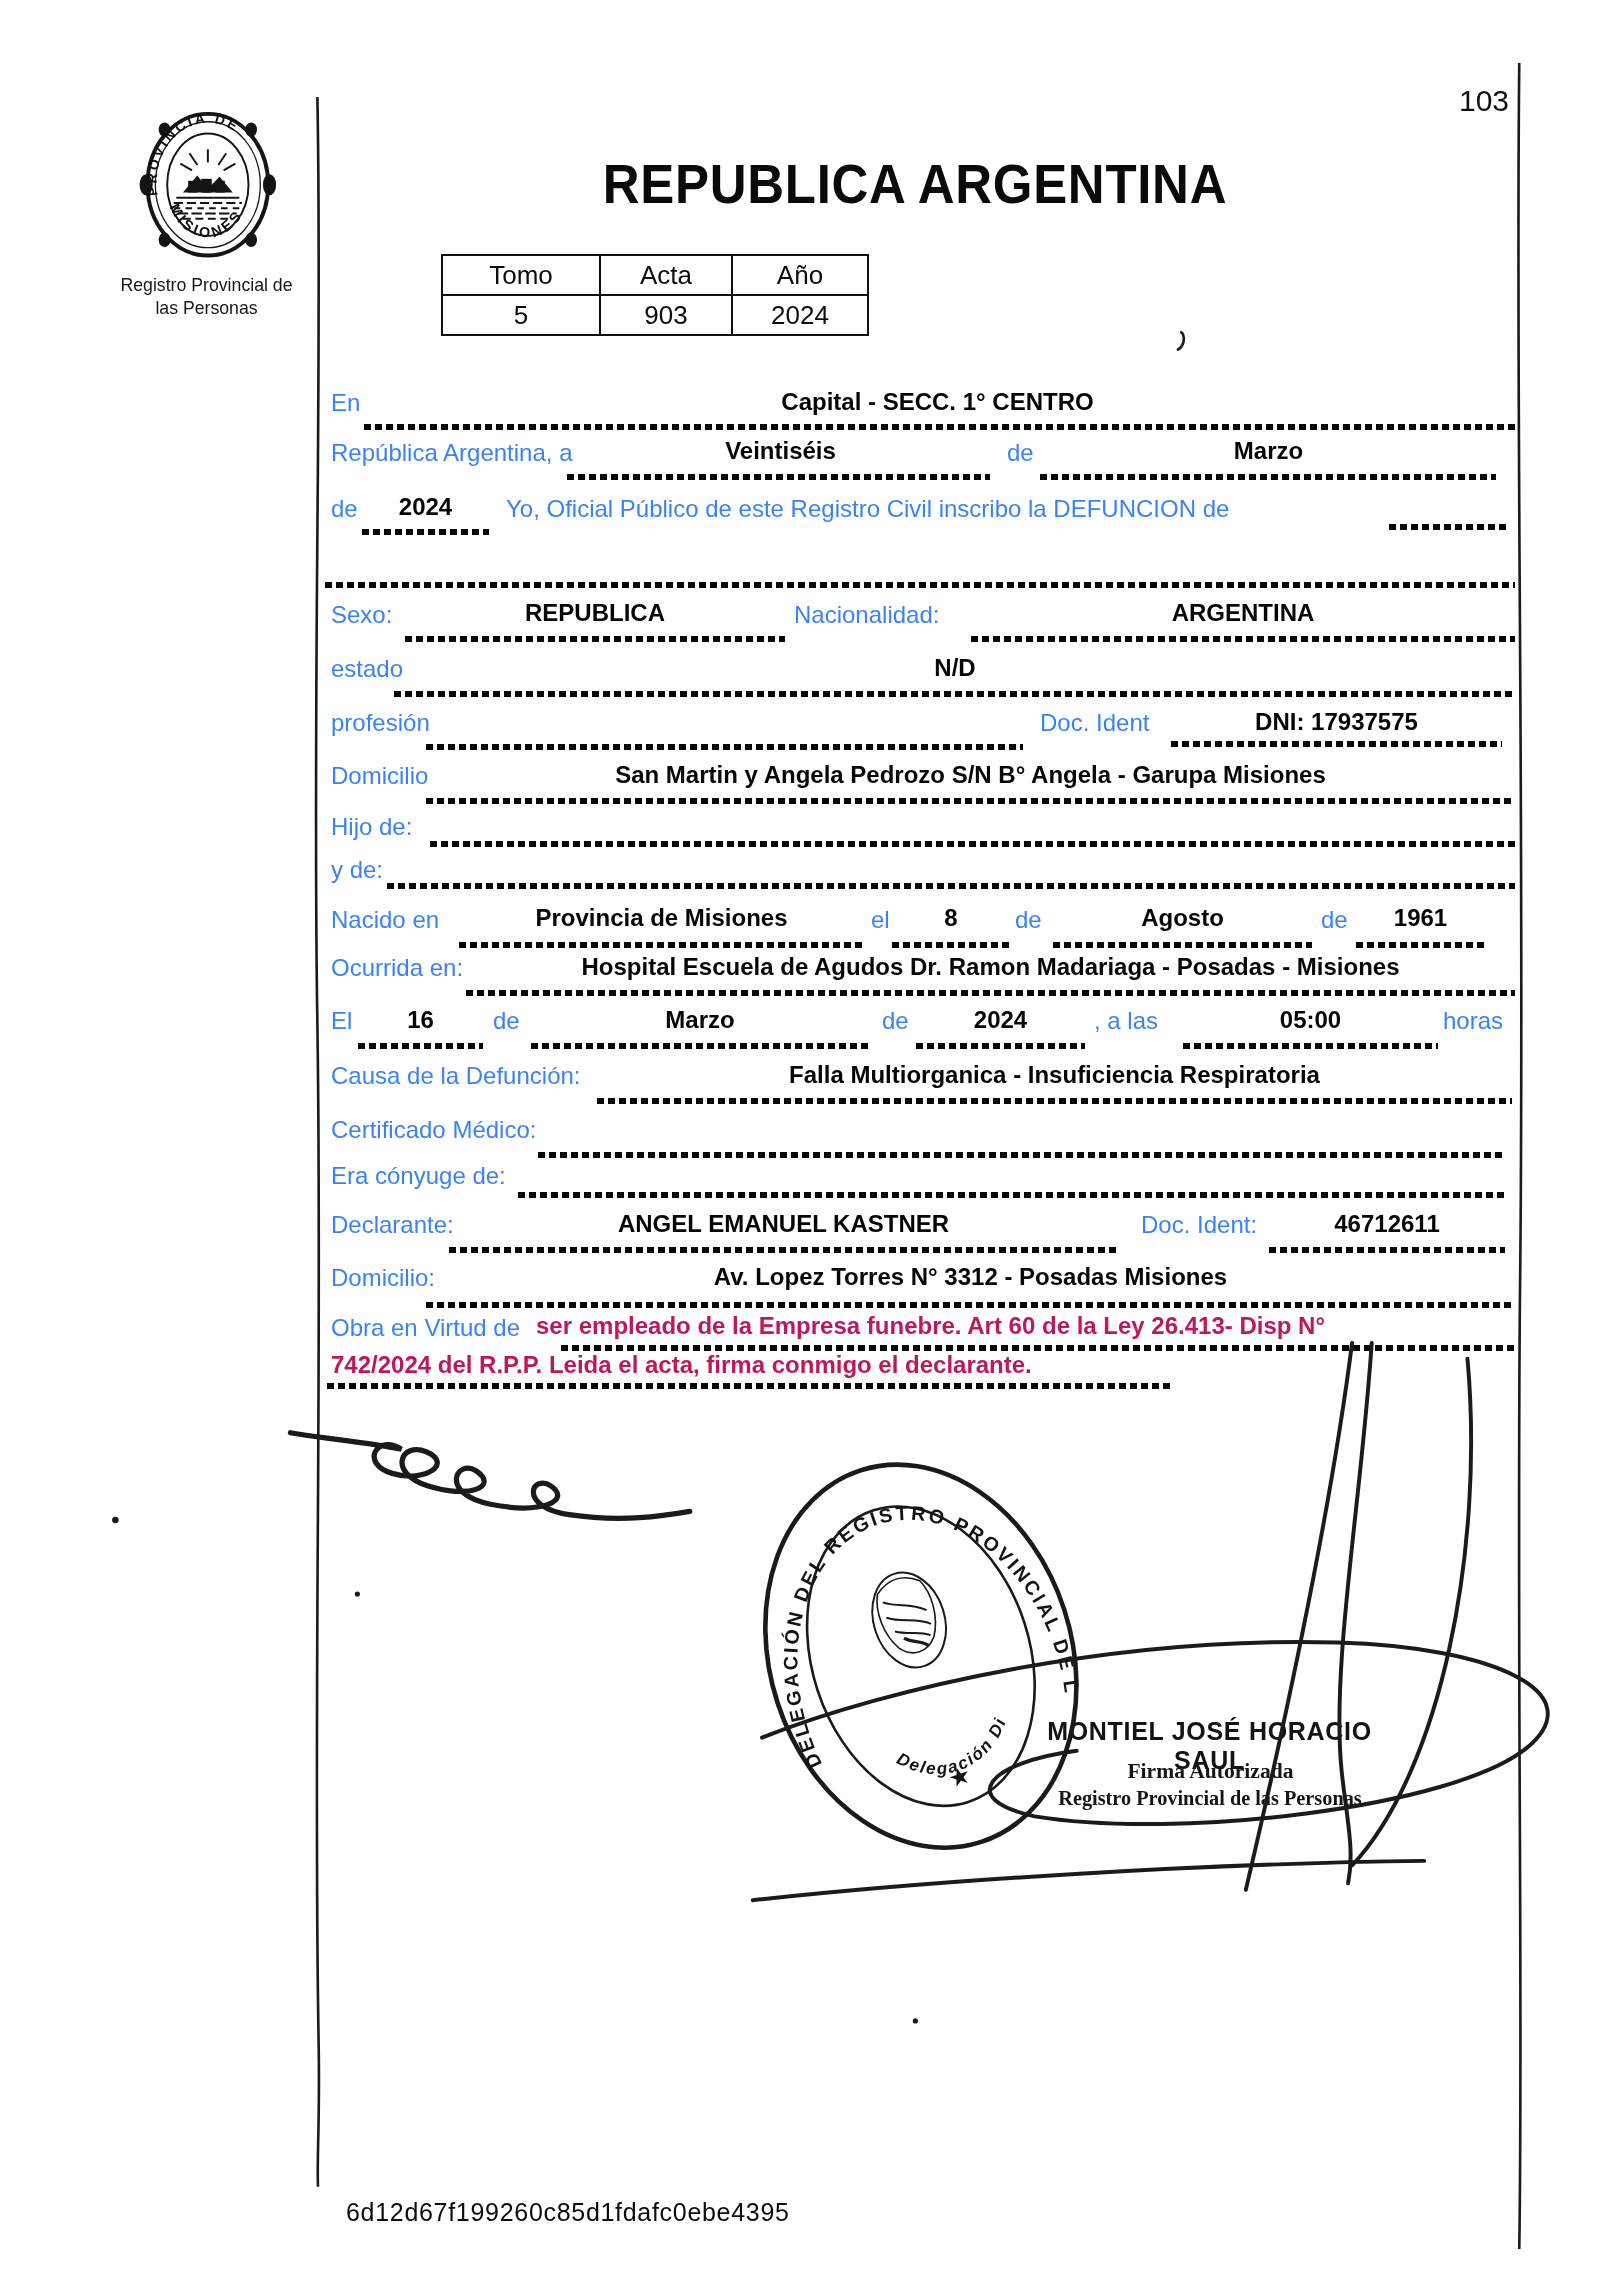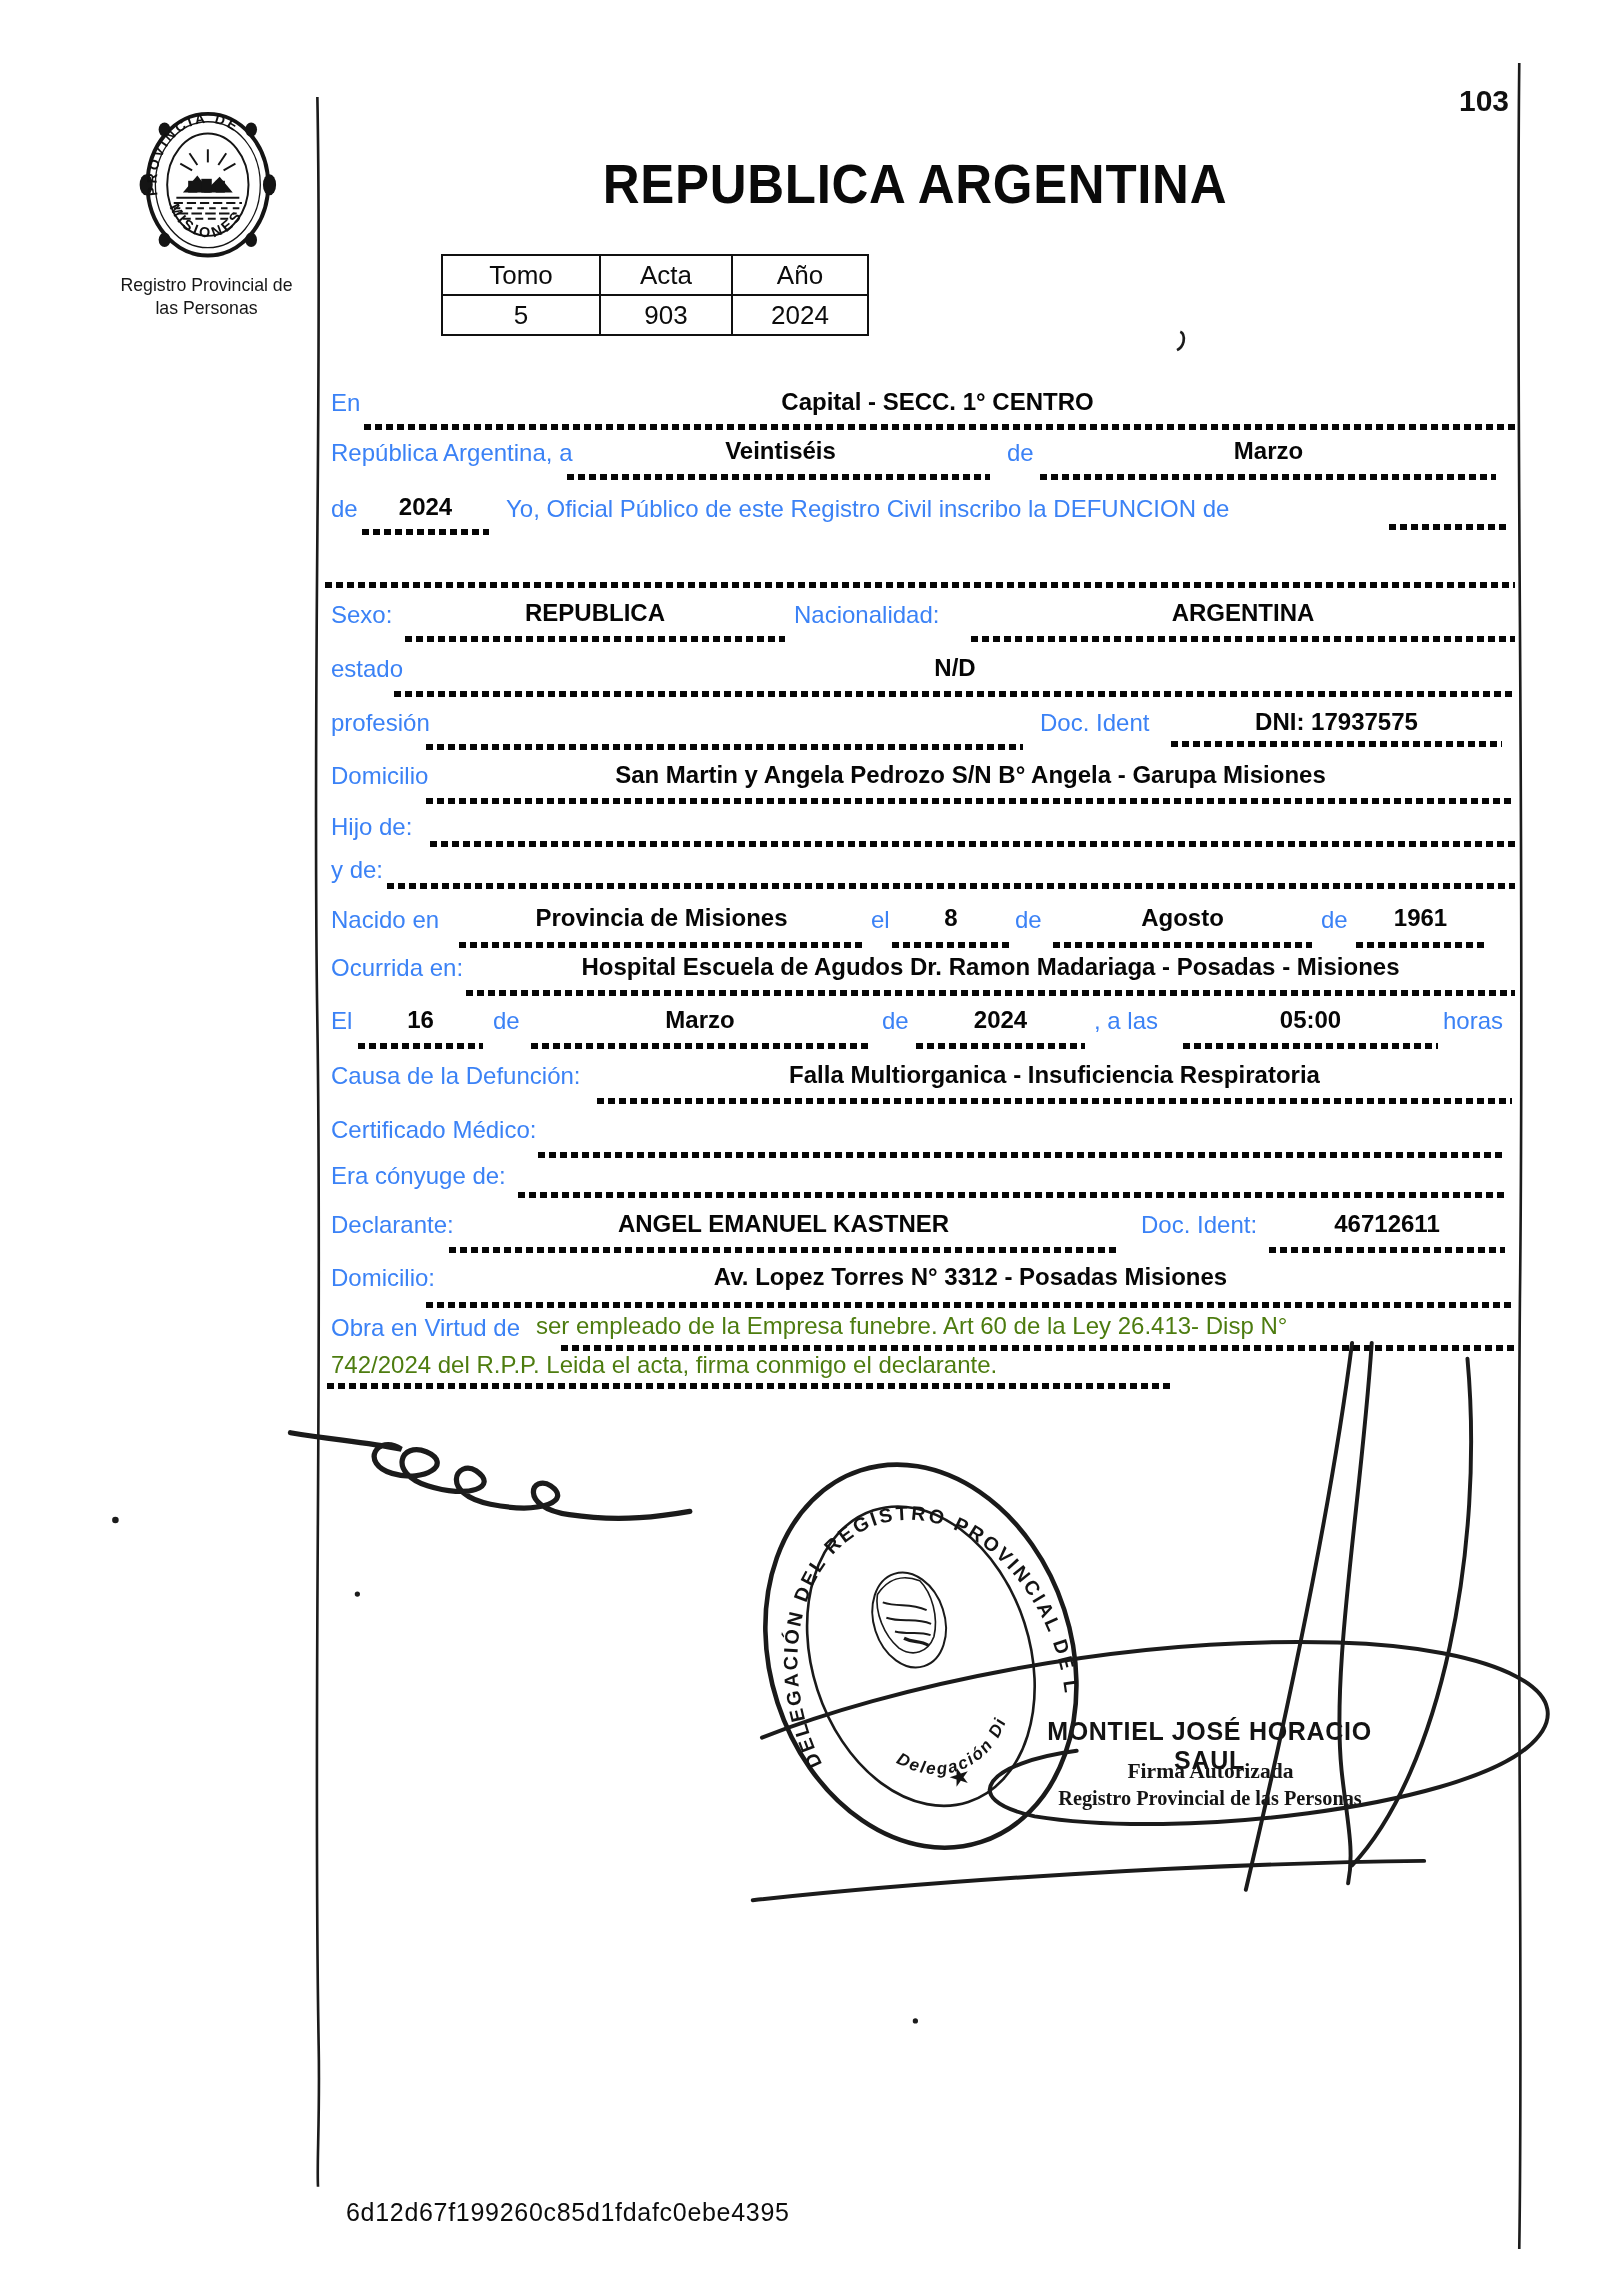--- a/index.html
+++ b/index.html
@@ -1,26 +1,26 @@
 <!DOCTYPE html>
 <html style="font-size:10.5px"><head>
 <meta charset="utf-8">
 <style>
   html,body{margin:0;padding:0;background:#e8e8e8;}
   #page{position:relative;width:1615px;height:2295px;background:#ffffff;overflow:hidden;
         font-family:"Liberation Sans","DejaVu Sans",sans-serif;color:#0e0e0e;}
   .lbl{position:absolute;font-size:24px;white-space:nowrap;color:#3b82f6;}
   .val{position:absolute;font-size:24px;font-weight:bold;text-align:center;white-space:nowrap;color:#060606;}
-  .valleft{position:absolute;font-size:24px;font-weight:normal;white-space:nowrap;color:#4d7c0f;}
+  .valleft{position:absolute;font-size:24px;font-weight:bold;white-space:nowrap;color:#be185d;}
   .dots{position:absolute;height:5.9px;
         background-image:repeating-linear-gradient(90deg,#060606 0 6.6px,transparent 6.6px 11px);}
   #title{position:absolute;left:328px;top:152px;width:1174px;text-align:center;
          font-size:51px;font-weight:bold;letter-spacing:0.7px;color:#0a0a0a;
          transform:scaleY(1.08);transform-origin:top center;}
-  #page-num{position:absolute;left:1459px;top:84px;font-size:30px;color:#111;font-weight:bold;}
+  #page-num{position:absolute;left:1459px;top:84px;font-size:30px;color:#111;}
   #letterhead{position:absolute;left:95px;top:274px;width:223px;text-align:center;
               font-size:17.7px;line-height:23px;color:#161616;}
   #acta-table{position:absolute;left:441px;top:254px;border-collapse:collapse;}
   #acta-table td{border:2.6px solid #101010;text-align:center;font-size:26px;
                  height:38px;padding:0;color:#0c0c0c;}
   #defuncion-box{position:absolute;left:1012px;top:260px;width:450px;height:52px;
                  border:3.3px solid #101010;box-sizing:border-box;text-align:center;
                  line-height:46px;font-size:33px;letter-spacing:2px;color:#0c0c0c;}
   #signer-name{position:absolute;left:1026px;top:1717px;width:367px;text-align:center;
                font-size:25px;font-weight:bold;letter-spacing:0.7px;color:#131313;}

